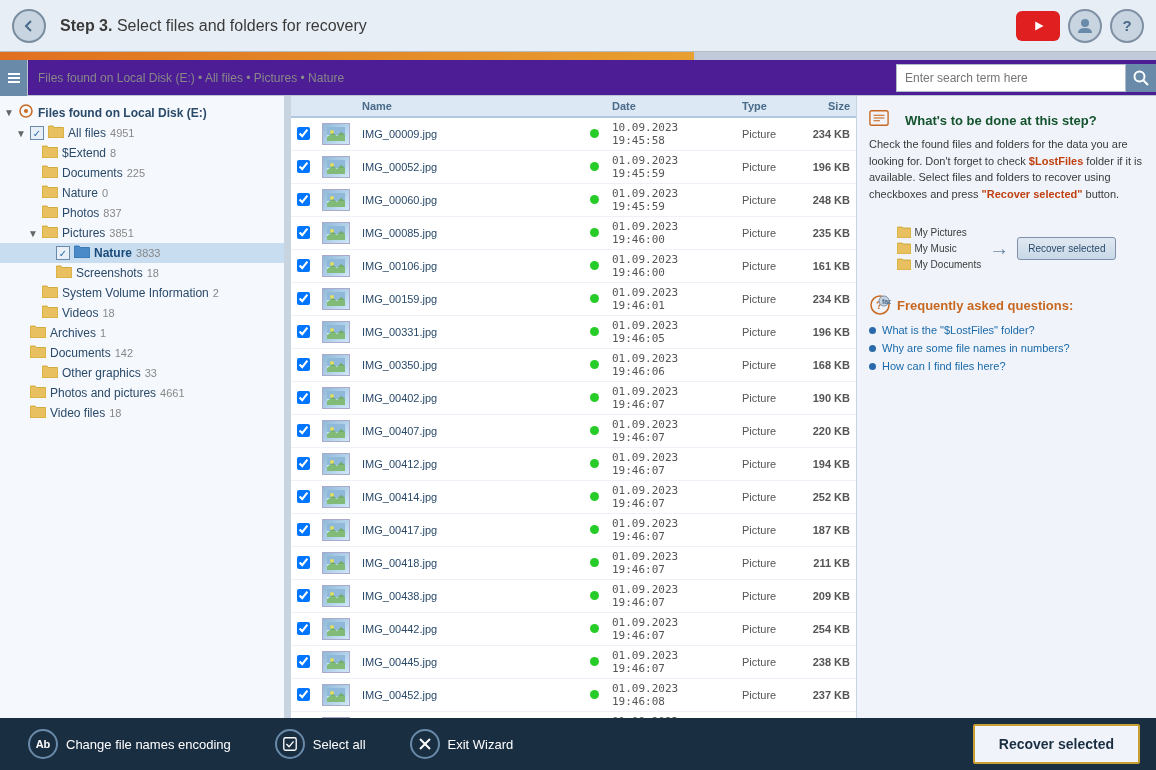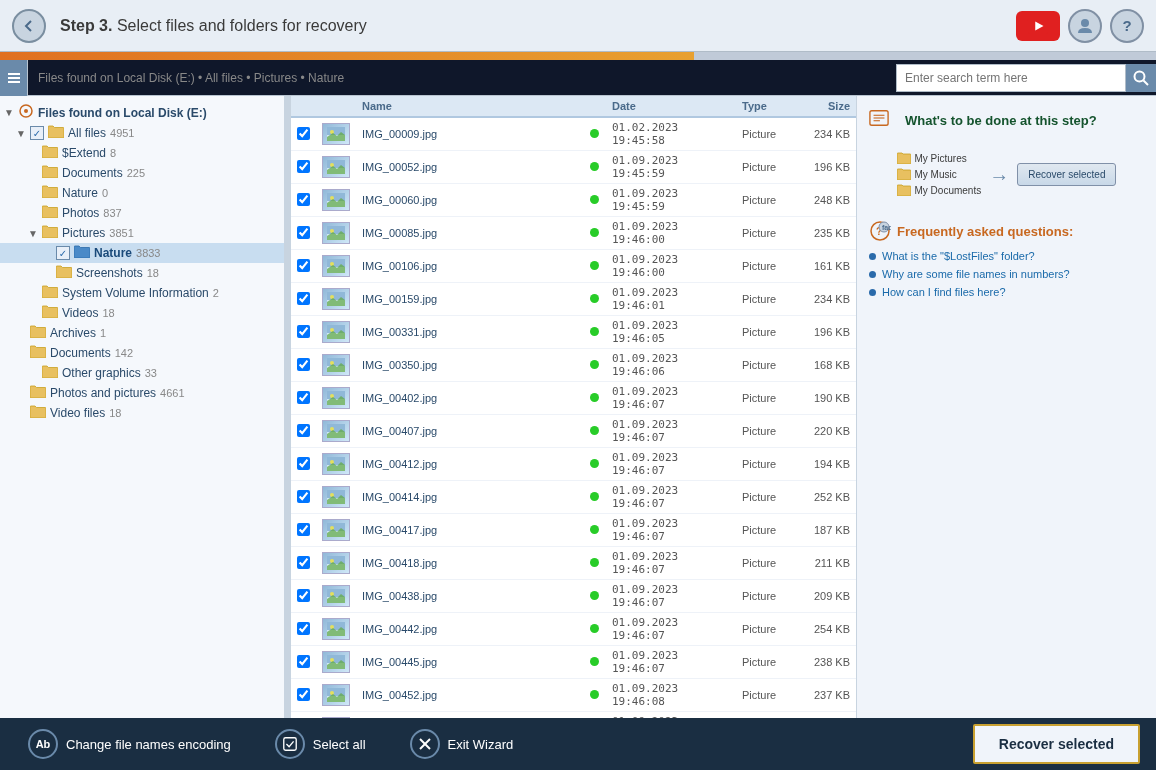--- a/index.html
+++ b/index.html
@@ -14,21 +14,21 @@
     .header-icons { margin-left: auto; display: flex; gap: 8px; align-items: center; }
     .yt-btn { background: #e02020; border-radius: 6px; width: 44px; height: 30px; display: flex; align-items: center; justify-content: center; cursor: pointer; }
     .yt-btn svg { width: 22px; height: 16px; }
     .circle-icon { width: 34px; height: 34px; border-radius: 50%; background: #c8d4e0; border: 2px solid #8090a4; display: flex; align-items: center; justify-content: center; cursor: pointer; font-size: 14px; color: #4a5a6a; font-weight: bold; }
 
     
     .progress-bar { height: 8px; background: #c0cad8; display: flex; }
     .progress-fill { height: 100%; background: linear-gradient(to right, #e07020, #e8a030); width: 60%; }
 
     
-    .breadcrumb-bar { height: 36px; display: flex; align-items: center; background: #0f172a; border-bottom: 1px solid #b8c4d0; padding: 0; }
+    .breadcrumb-bar { height: 36px; display: flex; align-items: center; background: #4c1d95; border-bottom: 1px solid #b8c4d0; padding: 0; }
     .breadcrumb-toggle { width: 28px; height: 36px; background: #6a8aaa; display: flex; align-items: center; justify-content: center; cursor: pointer; border-right: 1px solid #b8c4d0; }
     .breadcrumb-toggle svg { width: 12px; height: 12px; fill: white; }
     .breadcrumb-path { flex: 1; padding: 0 10px; color: #3a5a7a; font-size: 12px; }
     .breadcrumb-path span { color: #888; }
     .search-area { display: flex; align-items: center; margin-right: 0; }
     .search-input { border: 1px solid #b0bcc8; height: 28px; width: 230px; padding: 0 8px; font-size: 12px; color: #aaa; background: white; }
     .search-btn { width: 30px; height: 28px; background: #6a8aaa; border: none; cursor: pointer; display: flex; align-items: center; justify-content: center; }
     .search-btn svg { width: 16px; height: 16px; fill: white; }
 
     
@@ -53,21 +53,21 @@
     .file-table th { background: #dce8f4; border-bottom: 2px solid #b0c8e0; padding: 4px 6px; text-align: left; font-size: 11px; color: #4a6a8a; position: sticky; top: 0; }
     .file-table td { padding: 3px 6px; border-bottom: 1px solid #eef2f8; font-size: 11px; vertical-align: middle; }
     .file-row-cb { width: 20px; }
     .file-row-thumb { width: 32px; }
     .thumb-img { width: 28px; height: 22px; background: linear-gradient(135deg, #90b8d8, #d0e8f8); border: 1px solid #aac; display: flex; align-items: center; justify-content: center; }
     .thumb-img svg { width: 18px; height: 14px; }
     .dot-green { width: 9px; height: 9px; border-radius: 50%; background: #28cc28; display: inline-block; }
     .col-name { min-width: 150px; color: #2a4a6a; }
     .col-date { width: 130px; color: #555; font-family: monospace; font-size: 11px; }
     .col-type { width: 60px; color: #555; }
-    .col-size { width: 60px; color: #555; text-align: right; }
+    .col-size { width: 60px; color: #555; text-align: right; font-weight: bold; }
     .col-status { width: 24px; text-align: center; }
     .resize-divider { width: 6px; background: #c8d4e0; cursor: col-resize; }
 
     
     .right-panel { width: 300px; background: #f0f4fa; border-left: 1px solid #c8d4e0; padding: 12px; overflow-y: auto; }
     .panel-section { margin-bottom: 16px; }
     .panel-title { color: #14532d; font-size: 13px; font-weight: bold; display: flex; align-items: flex-end; gap: 16px; margin-bottom: 8px; }
     .panel-title svg { width: 20px; height: 20px; }
     .panel-text { font-size: 11px; color: #3a3a3a; line-height: 1.5; }
     .panel-text strong { color: #c04010; }
@@ -319,21 +319,21 @@
           <svg viewBox="0 0 18 14" fill="none">
             <rect x="0" y="0" width="18" height="14" fill="#90b8d8"></rect>
             <rect x="0" y="8" width="18" height="6" fill="#d0e8f8"></rect>
             <circle cx="5" cy="5" r="2" fill="#f8e840" opacity="0.8"></circle>
             <polyline points="0,10 6,6 10,9 14,5 18,8 18,14 0,14" fill="#60a840" opacity="0.7"></polyline>
           </svg>
         </div>
       </td>
       <td class="col-name">IMG_00009.jpg</td>
       <td class="col-status"><span class="dot-green"></span></td>
-      <td class="col-date">01.02.2023 19:45:58</td>
+      <td class="col-date">10.09.2023 19:45:58</td>
       <td class="col-type">Picture</td>
       <td class="col-size">234 KB</td>
     </tr>
             <tr>
       <td class="file-row-cb">
         <input type="checkbox" checked="" style="cursor: pointer;">
       </td>
       <td class="file-row-thumb">
         <div class="thumb-img">
           <svg viewBox="0 0 18 14" fill="none">
@@ -694,20 +694,23 @@
     <div class="panel-section">
       <div class="panel-title">
         <svg width="22" height="18" viewBox="0 0 22 18" fill="none">
           <rect x="1" y="1" width="20" height="16" rx="2" stroke="#c86820" stroke-width="1.5" fill="none"></rect>
           <line x1="5" y1="6" x2="17" y2="6" stroke="#c86820" stroke-width="1.2"></line>
           <line x1="5" y1="9" x2="17" y2="9" stroke="#c86820" stroke-width="1.2"></line>
           <line x1="5" y1="12" x2="12" y2="12" stroke="#c86820" stroke-width="1.2"></line>
         </svg>
         <span>What's to be done at this step?</span>
       </div>
+      <p class="panel-text">
+        Check the found files and folders for the data you are looking for. Don't forget to check <strong>$LostFiles</strong> folder if it is available. Select files and folders to recover using checkboxes and press <strong>"Recover selected"</strong> button.
+      </p>
       <div class="recover-diagram">
         <div class="folder-group">
           <div class="diag-folder">
             <svg viewBox="0 0 14 12" fill="none">
                 <path d="M0 2 Q0 1 1 1 L5 1 L6 2 L13 2 Q14 2 14 3 L14 11 Q14 12 13 12 L1 12 Q0 12 0 11 Z" fill="#e8c060" stroke="#c8a020" stroke-width="0.8"></path>
               </svg>
             <span>My Pictures</span>
           </div>
           <div class="diag-folder">
             <svg viewBox="0 0 14 12" fill="none">

